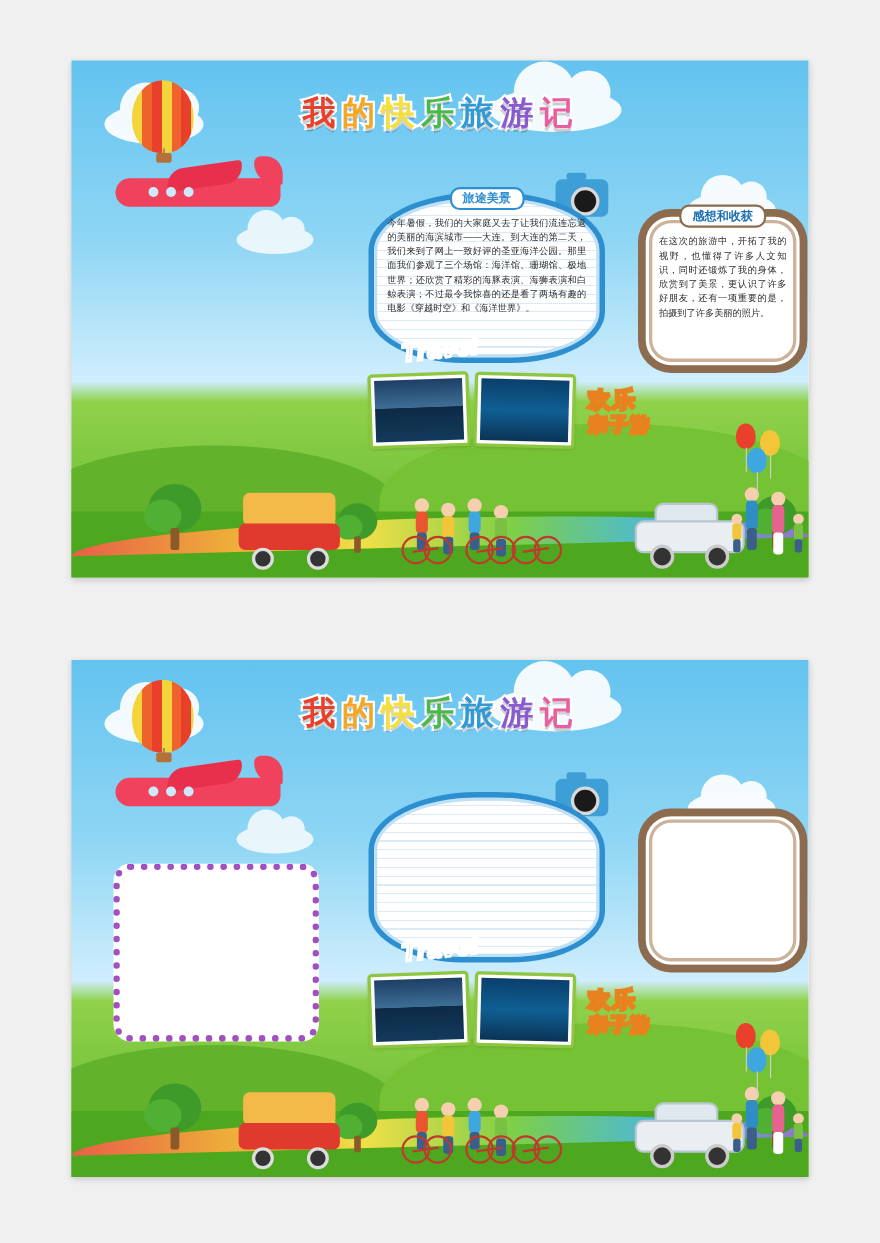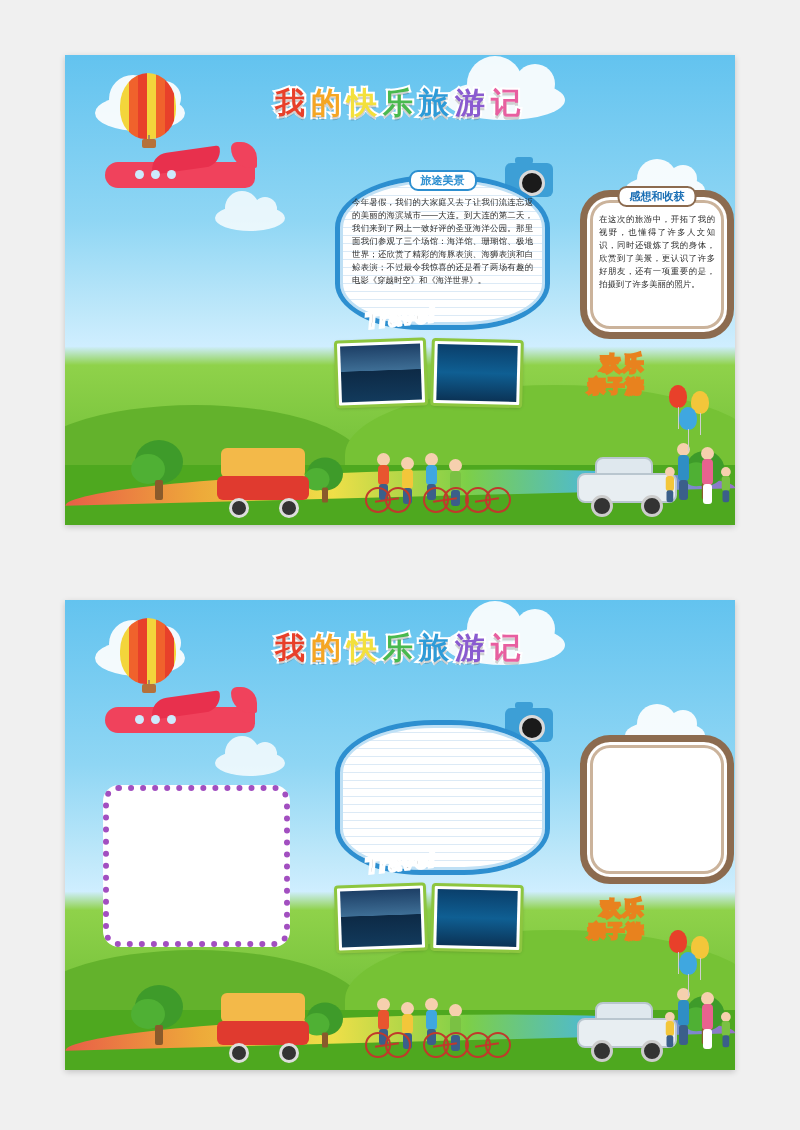--- a/index.html
+++ b/index.html
@@ -122,21 +122,21 @@
   
   .travel{
     position:absolute;left:300px;top:250px;
     font-size:22px;font-weight:bold;font-style:italic;color:#2b2b2b;
     -webkit-text-stroke:3px #fff;letter-spacing:1px;transform:rotate(-6deg);
   }
 
   
   .badge{
     position:absolute;left:470px;top:295px;width:110px;height:56px;
-    text-align:right;
+    text-align:left;
   }
   .badge .l1{font-size:20px;font-weight:bold;color:#f6c324;-webkit-text-stroke:3px #e8821e;letter-spacing:2px;}
   .badge .l2{font-size:17px;font-weight:bold;color:#f6e04a;-webkit-text-stroke:3px #e8821e;letter-spacing:2px;margin-top:-2px;}
 
   
   .fig{position:absolute;}
   
   .balloon{left:55px;top:18px;width:56px;height:66px;}
   .balloon .bag{position:absolute;inset:0;border-radius:50% 50% 45% 45%;
     background:repeating-linear-gradient(90deg,#f3d53b 0 9px,#f0622c 9px 18px,#e8402a 18px 27px);}

